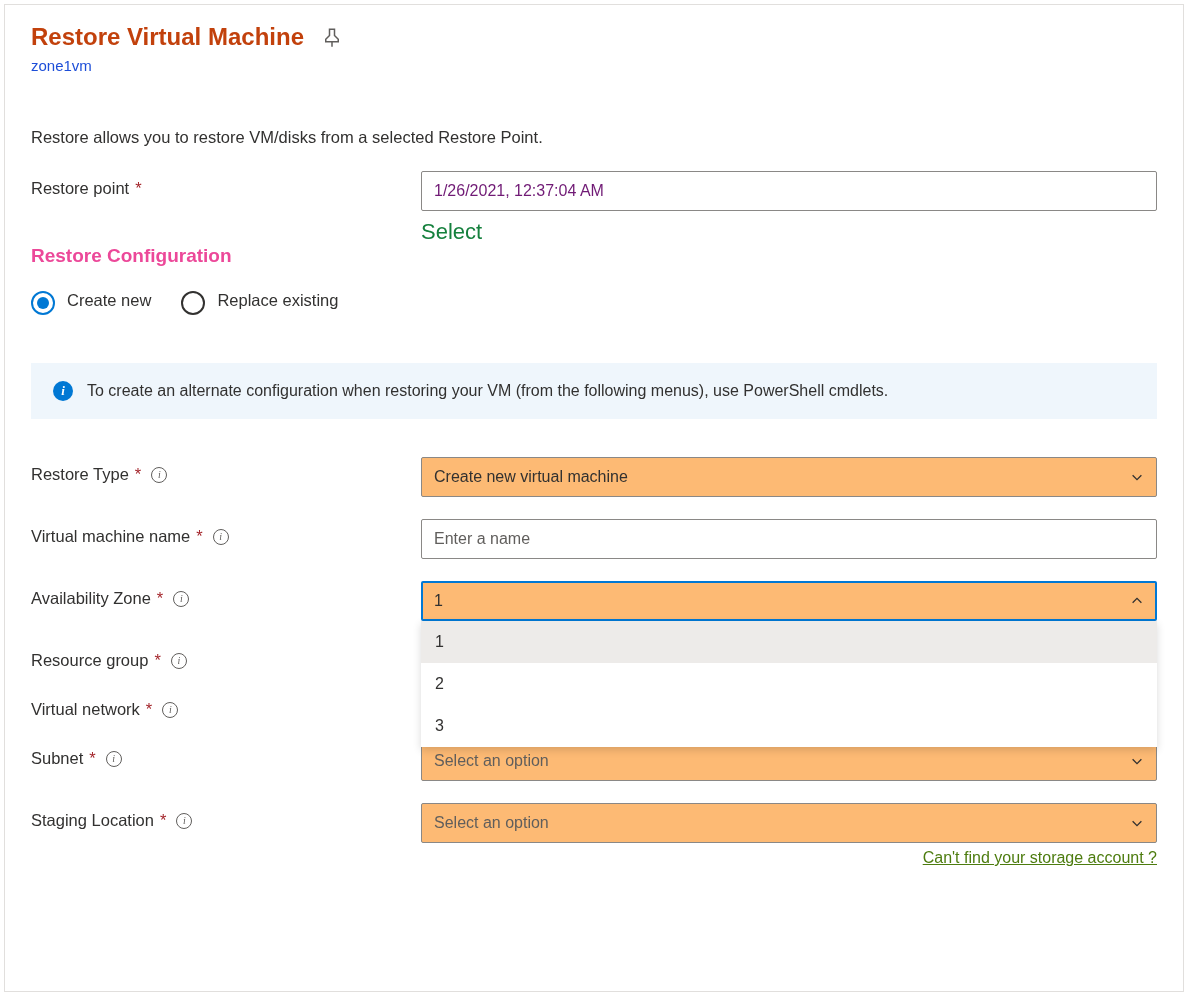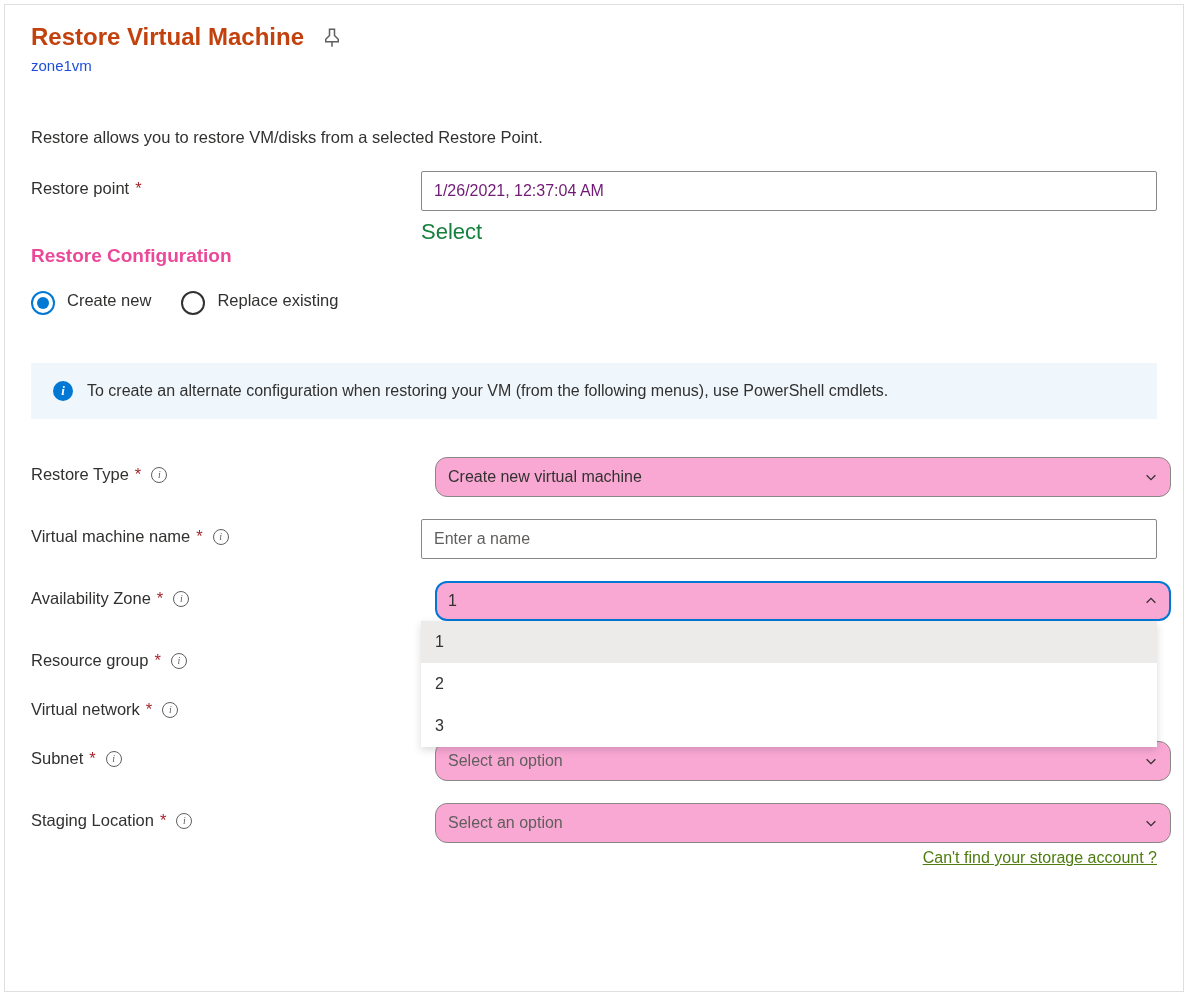--- a/index.html
+++ b/index.html
@@ -168,30 +168,29 @@
       font-family: Georgia, serif;
       flex-shrink: 0;
     }
     .form-section {
       margin-top: 38px;
     }
     .dropdown {
       width: 100%;
       height: 40px;
       border: 1px solid #8a8886;
-      border-radius: 12px;
+      border-radius: 2px;
       padding: 0 12px;
       font-size: 16px;
       color: #323130;
       display: flex;
       align-items: center;
       justify-content: space-between;
       cursor: pointer;
-      background: #f9a8d4;
-      margin-left: 14px;
+      background: #fdba74;
     }
     .dropdown.focused {
       border: 2px solid #0078d4;
       padding: 0 11px;
     }
     .dropdown .placeholder {
       color: #605e5c;
     }
     .chevron {
       width: 14px;

